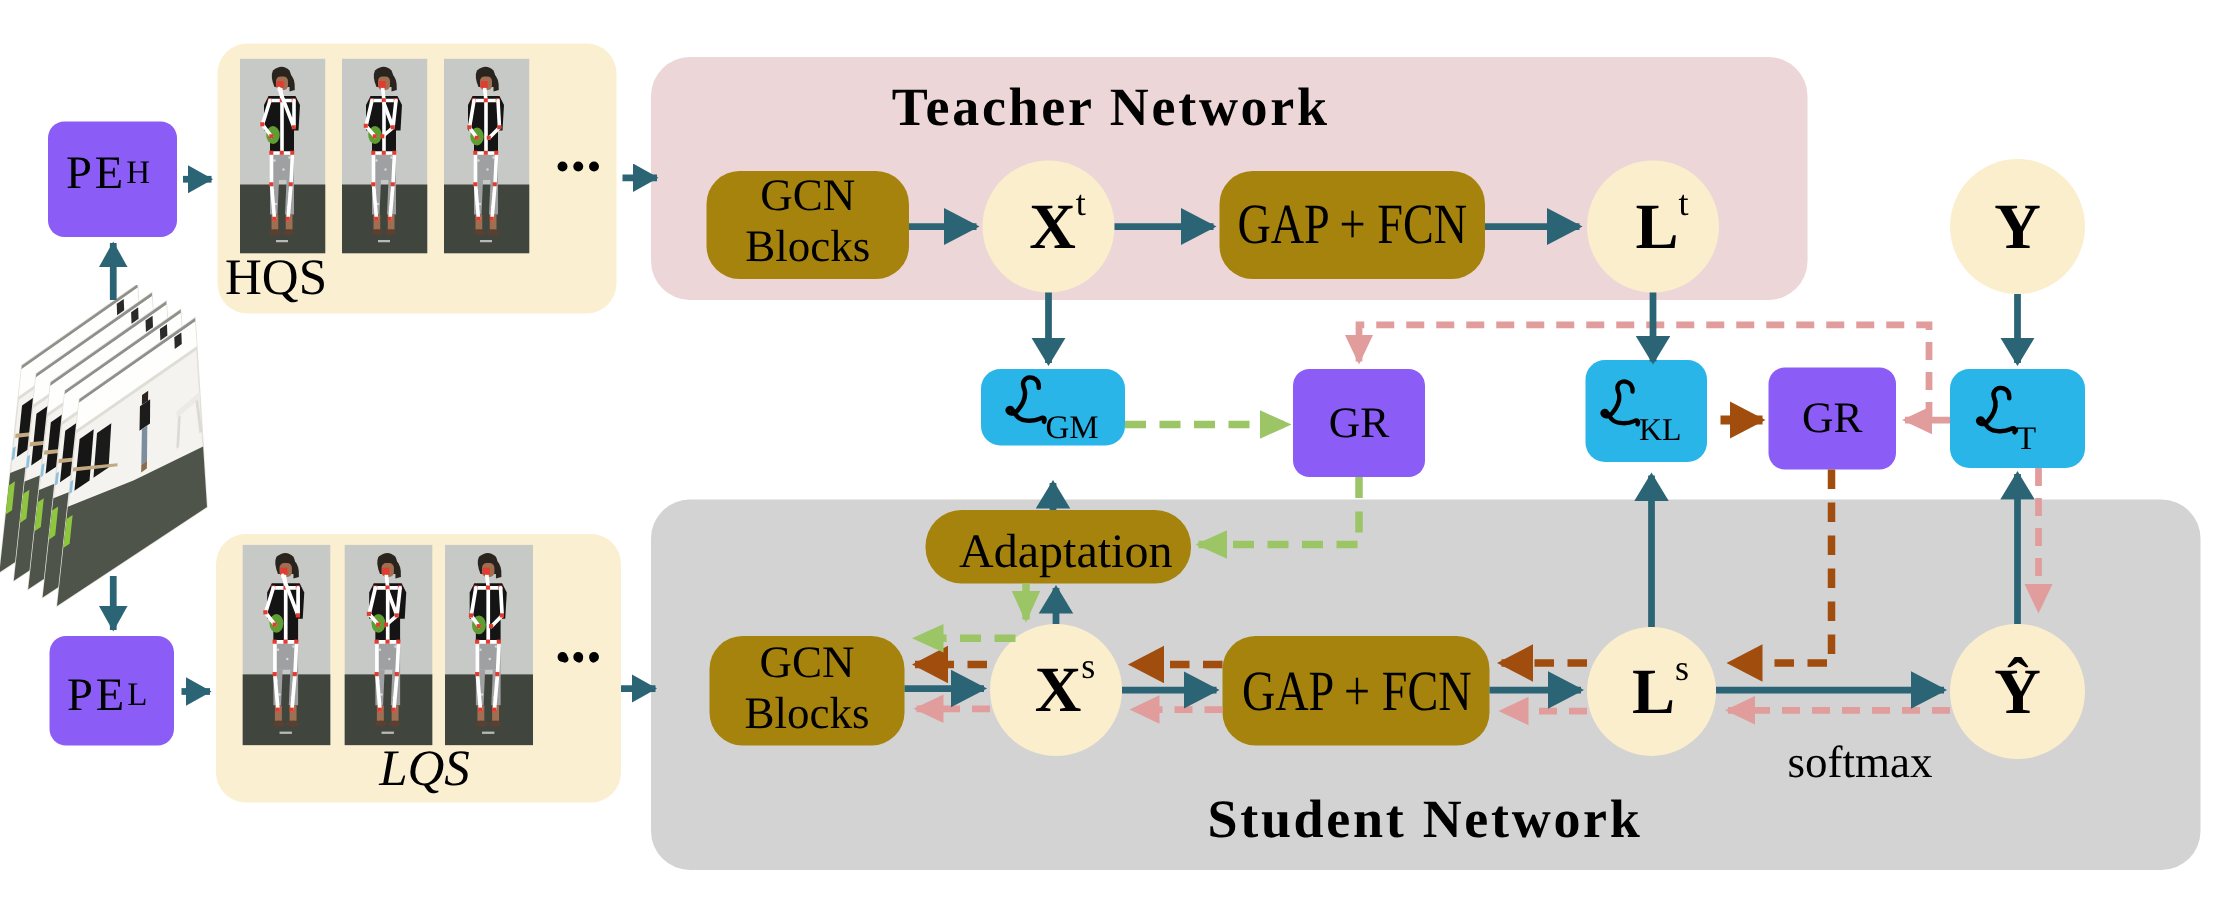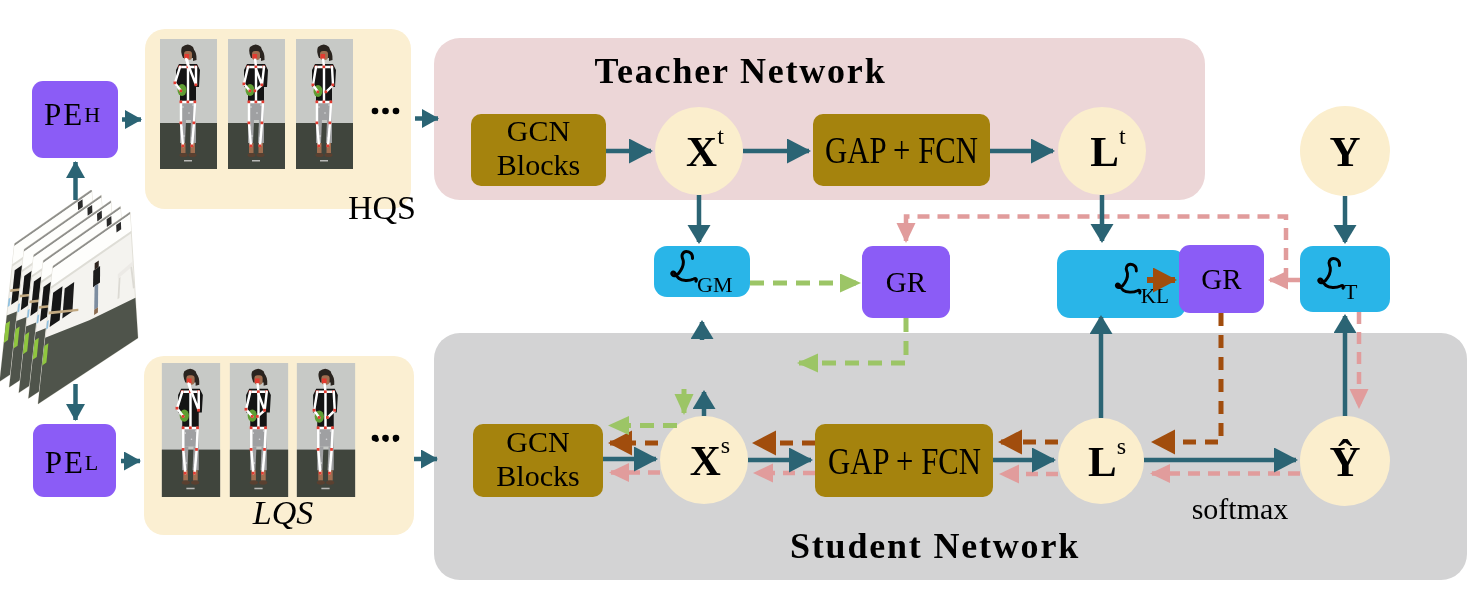--- a/index.html
+++ b/index.html
@@ -1,63 +1,64 @@
 <!DOCTYPE html>
 <html><head><meta charset="utf-8">
 <style>
 html,body{margin:0;padding:0;background:#fff;}
 #canvas{position:relative;width:1484px;height:606px;background:#fff;overflow:hidden;
   font-family:"Liberation Serif", serif;}
 .abs{position:absolute;}
 .bigbox{position:absolute;border-radius:26px;}
 .node{position:absolute;display:flex;align-items:center;justify-content:center;
   color:#000;text-align:center;}
-.gold{background:#A5830D;border-radius:10px;}
+.gold{background:#A5830D;border-radius:22px;}
 .cyan{background:#29B5E8;border-radius:13px;}
 .orange{background:#8b5cf6;border-radius:11px;}
 .circle{background:#FBEECD;border-radius:50%;}
 .title{position:absolute;font-weight:bold;color:#000;}
 sup.sm{font-weight:normal;font-size:0.56em;vertical-align:baseline;position:relative;top:-0.62em;line-height:0;}
 </style></head>
 <body>
 <div id="canvas">
 
   <div class="bigbox" style="left:434px;top:38px;width:771px;height:162px;background:#ECD6D7;"></div>
   <div class="bigbox" style="left:434px;top:333px;width:1033px;height:247px;background:#D3D3D4;"></div>
   <div class="bigbox" style="left:145px;top:29px;width:266px;height:180px;background:#FBEFD2;border-radius:20px;"></div>
   <div class="bigbox" style="left:144px;top:356px;width:270px;height:179px;background:#FBEFD2;border-radius:20px;"></div>
 
   <div class="title" style="left:434px;top:50px;width:613px;text-align:center;font-size:36px;letter-spacing:1.8px;">Teacher Network</div>
-  <div class="title" style="left:790px;top:525px;width:320px;font-size:36px;letter-spacing:1.8px;">Student Network</div>
-  <div class="abs" style="left:150px;top:167px;width:266px;text-align:right;font-size:34px;margin-top:22px;">HQS</div>
+  <div class="title" style="left:790px;top:525px;width:320px;text-align:center;font-size:36px;letter-spacing:1.8px;">Student Network</div>
+  <div class="abs" style="left:150px;top:167px;width:266px;text-align:left;font-size:34px;">HQS</div>
   <div class="abs" style="left:148px;top:494px;width:270px;text-align:center;font-size:34px;font-style:italic;">LQS</div>
   <div class="abs" style="left:1185px;top:492px;width:110px;text-align:center;font-size:30px;">softmax</div>
   <div class="abs" style="left:364px;top:415px;width:46px;text-align:center;font-size:30px;font-weight:bold;letter-spacing:2px;">...</div>
 
   <div class="node orange" style="left:32px;top:81px;width:86px;height:77px;font-size:31px;letter-spacing:2px;padding-bottom:10px;padding-right:4px;box-sizing:border-box;">PE<span style="font-size:22px;">H</span></div>
   <div class="node orange" style="left:33px;top:424px;width:83px;height:73px;font-size:31px;letter-spacing:2px;padding-top:4px;padding-right:4px;box-sizing:border-box;">PE<span style="font-size:22px;">L</span></div>
 
   <div class="node gold" style="left:471px;top:114px;width:135px;height:72px;font-size:30px;line-height:34px;padding-bottom:4px;box-sizing:border-box;">GCN<br>Blocks</div>
   <div class="node gold" style="left:813px;top:114px;width:177px;height:72px;font-size:38px;">
       <span style="transform:scaleX(0.81);display:inline-block;white-space:nowrap">GAP + FCN</span>
     </div>
   <div class="node gold" style="left:473px;top:424px;width:130px;height:73px;font-size:30px;line-height:34px;padding-bottom:4px;box-sizing:border-box;">GCN<br>Blocks</div>
   <div class="node gold" style="left:815px;top:424px;width:178px;height:73px;font-size:38px;">
       <span style="transform:scaleX(0.81);display:inline-block;white-space:nowrap">GAP + FCN</span>
     </div>
+  <div class="node gold" style="left:617px;top:340px;width:177px;height:49px;font-size:32px;border-radius:24px;padding-top:5px;padding-left:10px;box-sizing:border-box;">Adaptation</div>
 
   <div class="node cyan" id="lgm" style="left:654px;top:246px;width:96px;height:51px;">
     <svg width="84" height="62" viewBox="0 0 84 62">
         <g id="scriptL" transform="translate(3,0)">
           <path d="M29.5,17.5 C30,10.5 22,8.5 19.5,13 C18,16 20,17.5 20.3,20 C20.8,24.5 18.5,29 15.5,32.5 C13.8,34.5 11,35.5 9.5,34 C7.8,32.2 9.8,30 11.5,31.5 C13,33 13.5,35.5 16,37.5 C19,39.8 26,40.2 30.5,38 C32.8,36.8 34,38 33,40.2" fill="none" stroke="#000" stroke-width="3.0" stroke-linecap="round"></path>
         </g>
         <text x="37" y="51" font-size="22" font-family="Liberation Serif">GM</text>
       </svg>
   </div>
-  <div class="node cyan" id="lkl" style="left:1057px;top:250px;width:81px;height:68px;padding-left:48px;">
+  <div class="node cyan" id="lkl" style="left:1057px;top:240px;width:81px;height:68px;">
     <svg width="84" height="62" viewBox="0 0 84 62">
         <use href="#scriptL"></use>
         <text x="37" y="51" font-size="22" font-family="Liberation Serif">KL</text>
       </svg>
   </div>
   <div class="node cyan" id="lt" style="left:1300px;top:246px;width:90px;height:66px;">
     <svg width="76" height="62" viewBox="0 0 76 62">
         <use href="#scriptL"></use>
         <text x="37" y="51" font-size="22" font-family="Liberation Serif">T</text>
       </svg>

